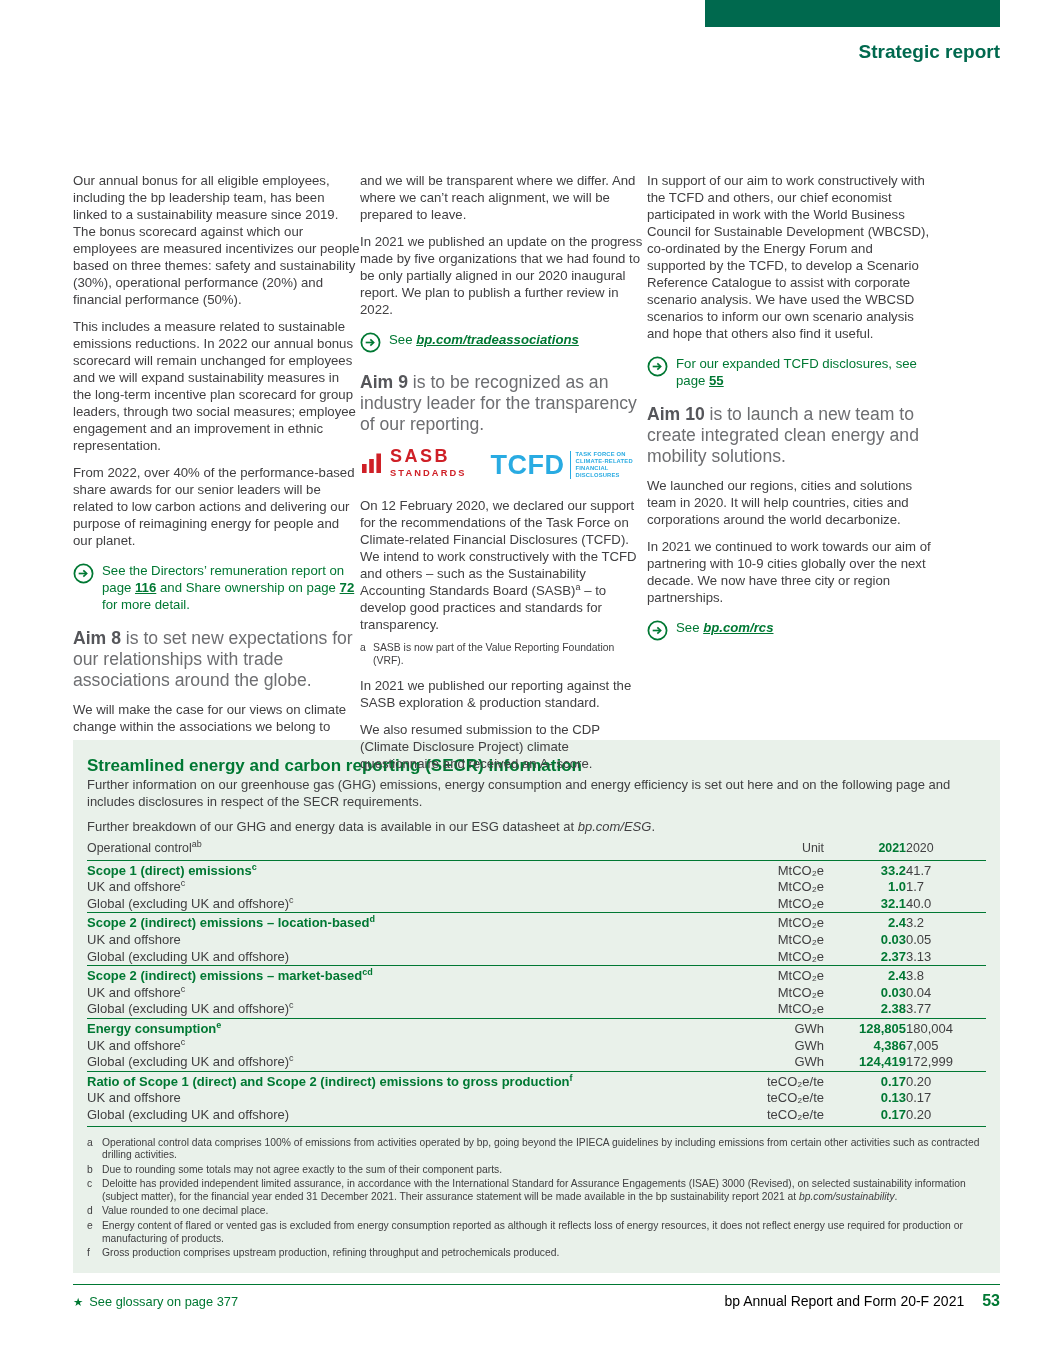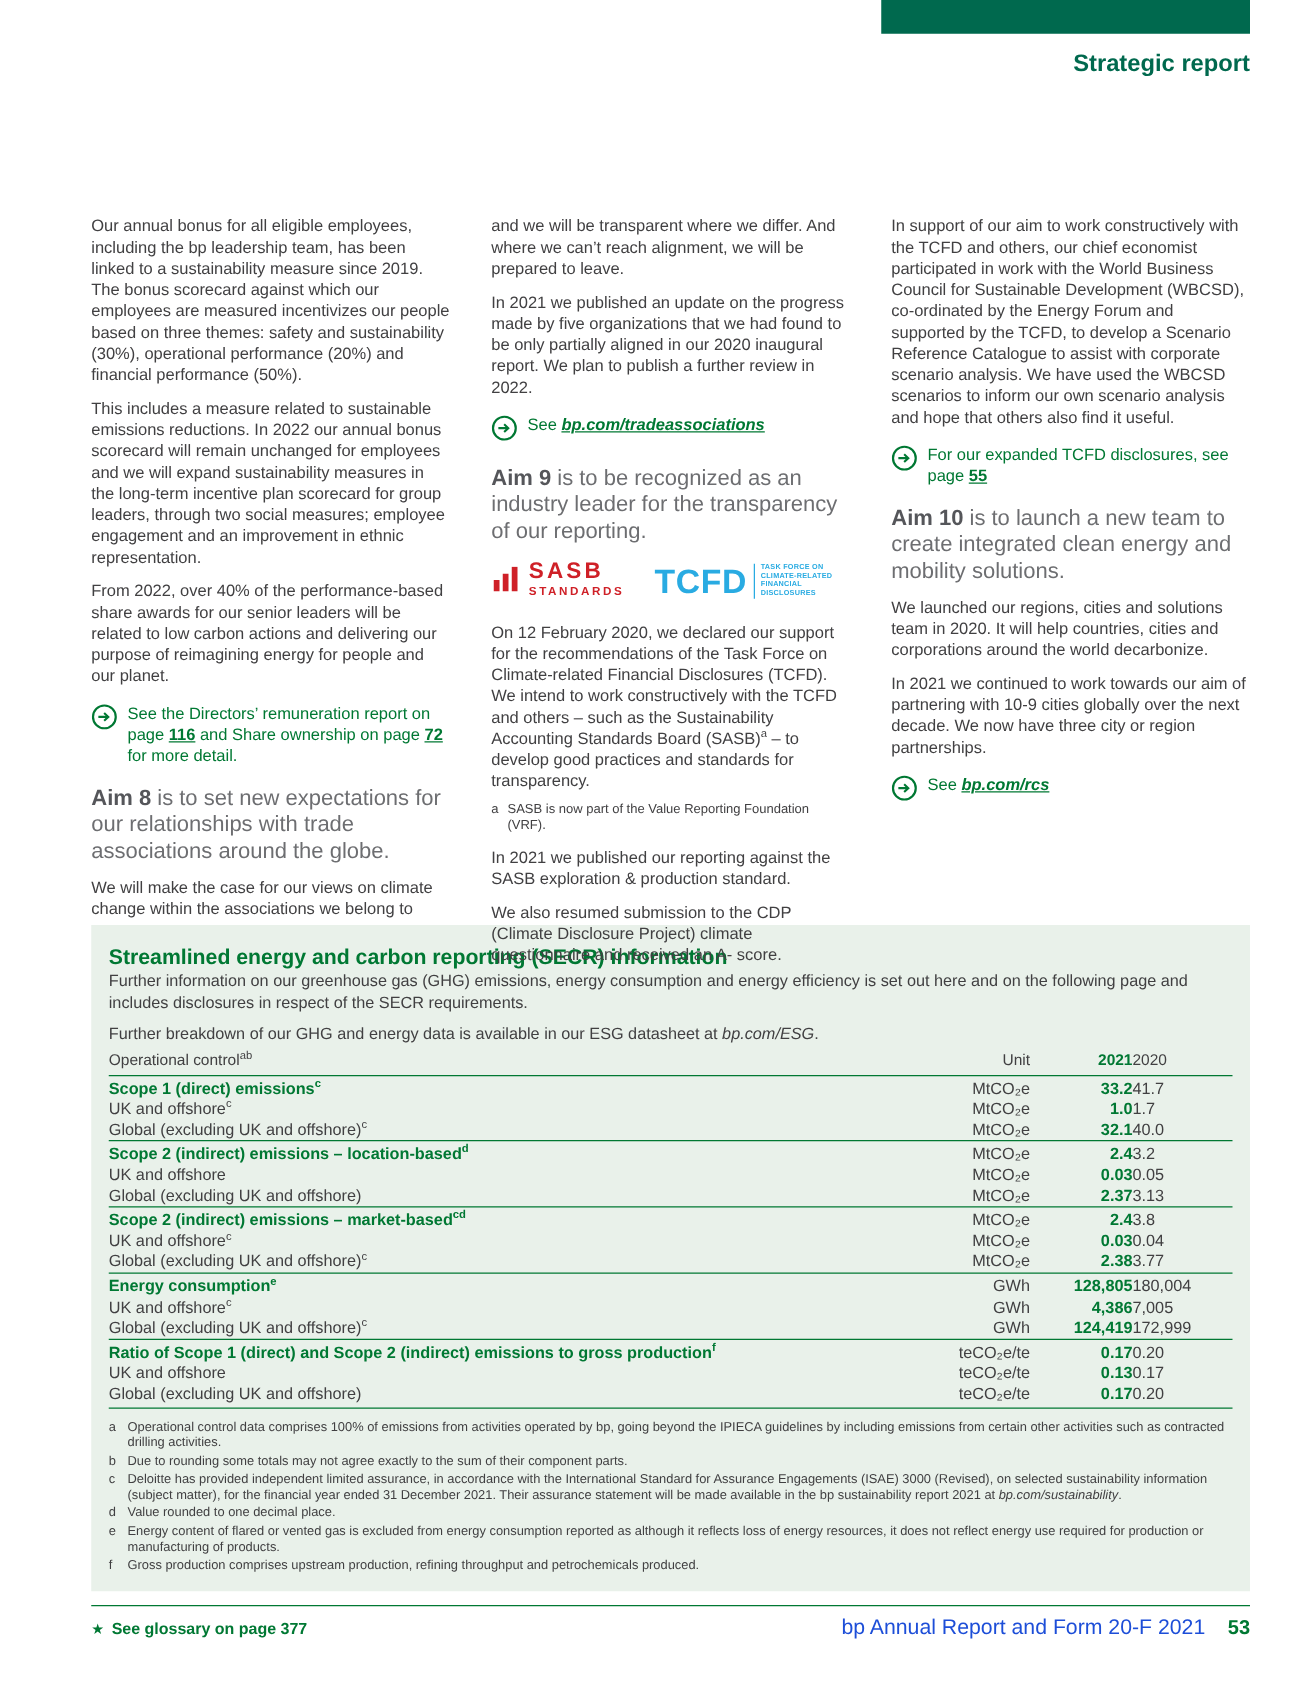--- a/index.html
+++ b/index.html
@@ -3,21 +3,21 @@
 <meta charset="utf-8">
 <style>
   *{margin:0;padding:0;box-sizing:border-box}
   html,body{background:#ffffff}
   body{font-family:"Liberation Sans","DejaVu Sans",sans-serif;color:#414042}
   .page{position:relative;width:1048px;min-height:1365px;background:#fff;overflow:hidden}
 
   .topbar{position:absolute;top:0;left:705px;width:295px;height:27px;background:#00694e}
   .section-label{position:absolute;top:41px;right:48px;font-size:19px;font-weight:bold;color:#00694e}
 
-  .columns{position:absolute;top:172px;left:73px;width:927px;display:flex;gap:33px;font-size:13.2px;line-height:17px}
+  .columns{position:absolute;top:172px;left:73px;width:927px;display:flex;font-size:13.2px;line-height:17px}
   .colm{width:287px}
   .colm p.body{margin-bottom:10px}
 
   .greenlink{display:flex;gap:8px;color:#007833;margin:13px 0 13px;cursor:pointer}
   .greenlink .icon-wrap{flex:0 0 21px;padding-top:1px}
   .greenlink .txt{flex:1}
   b.pg{font-weight:bold;text-decoration:underline}
   .url{font-weight:bold;font-style:italic;text-decoration:underline}
 
   .aim{font-size:17.6px;line-height:21px;color:#6d6e71;margin:15px 0 10px}
@@ -53,24 +53,24 @@
   .c2{width:80px;text-align:left}
   .trow.g{border-top:1px solid #007833;padding-top:2px}
   .trow.g .cl{color:#007833;font-weight:bold}
   .ttable{border-bottom:1px solid #007833;padding-bottom:2px}
 
   .fnotes{margin-top:10px;display:flex;flex-direction:column;gap:2px}
   .fn{font-size:10.3px;line-height:12.6px;position:relative;padding-left:15px}
   .fn .fl{position:absolute;left:0}
 
   .pagefooter{margin:11px 0 0 73px;width:927px;border-top:1px solid #007833;padding-top:7px;display:flex;justify-content:space-between;align-items:baseline}
-  .glossary{color:#007833;font-weight:bold;font-size:12.8px;cursor:pointer}
+  .glossary{color:#007833;font-weight:normal;font-size:12.8px;cursor:pointer}
   .glossary .star{margin-right:6px;font-size:11.5px}
   .fright{display:flex;align-items:baseline}
-  .rpt{font-size:17px;color:#1d4ed8}
+  .rpt{font-size:14px;color:#000000}
   .pno{color:#007833;font-weight:bold;font-size:16px;margin-left:18px}
 </style>
 </head>
 <body>
 
 <div class="page">
 
   <div class="topbar"></div>
   <div class="section-label">Strategic report</div>
 

